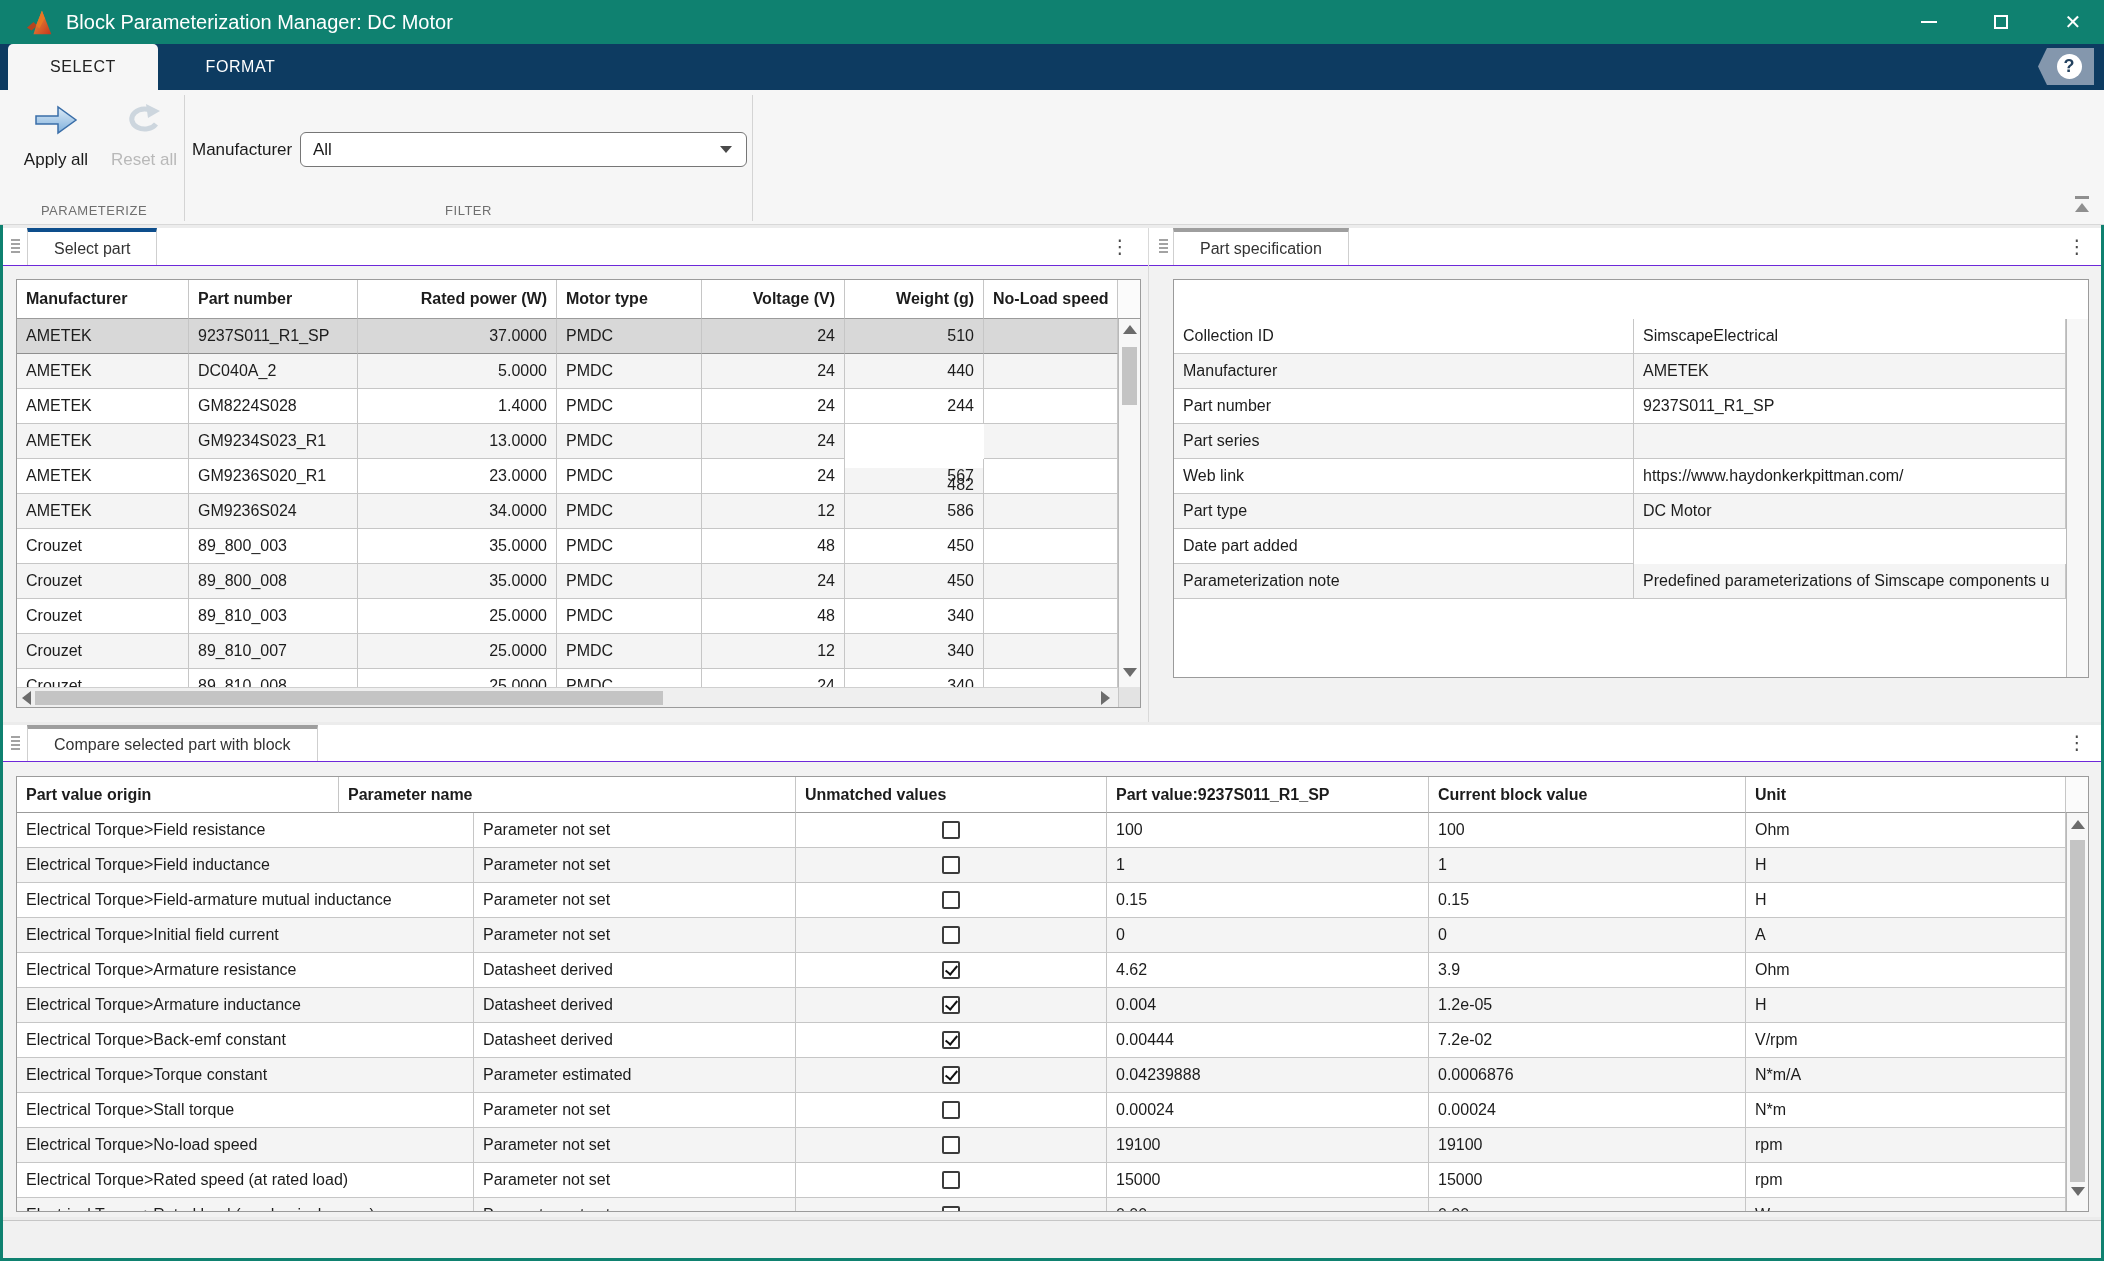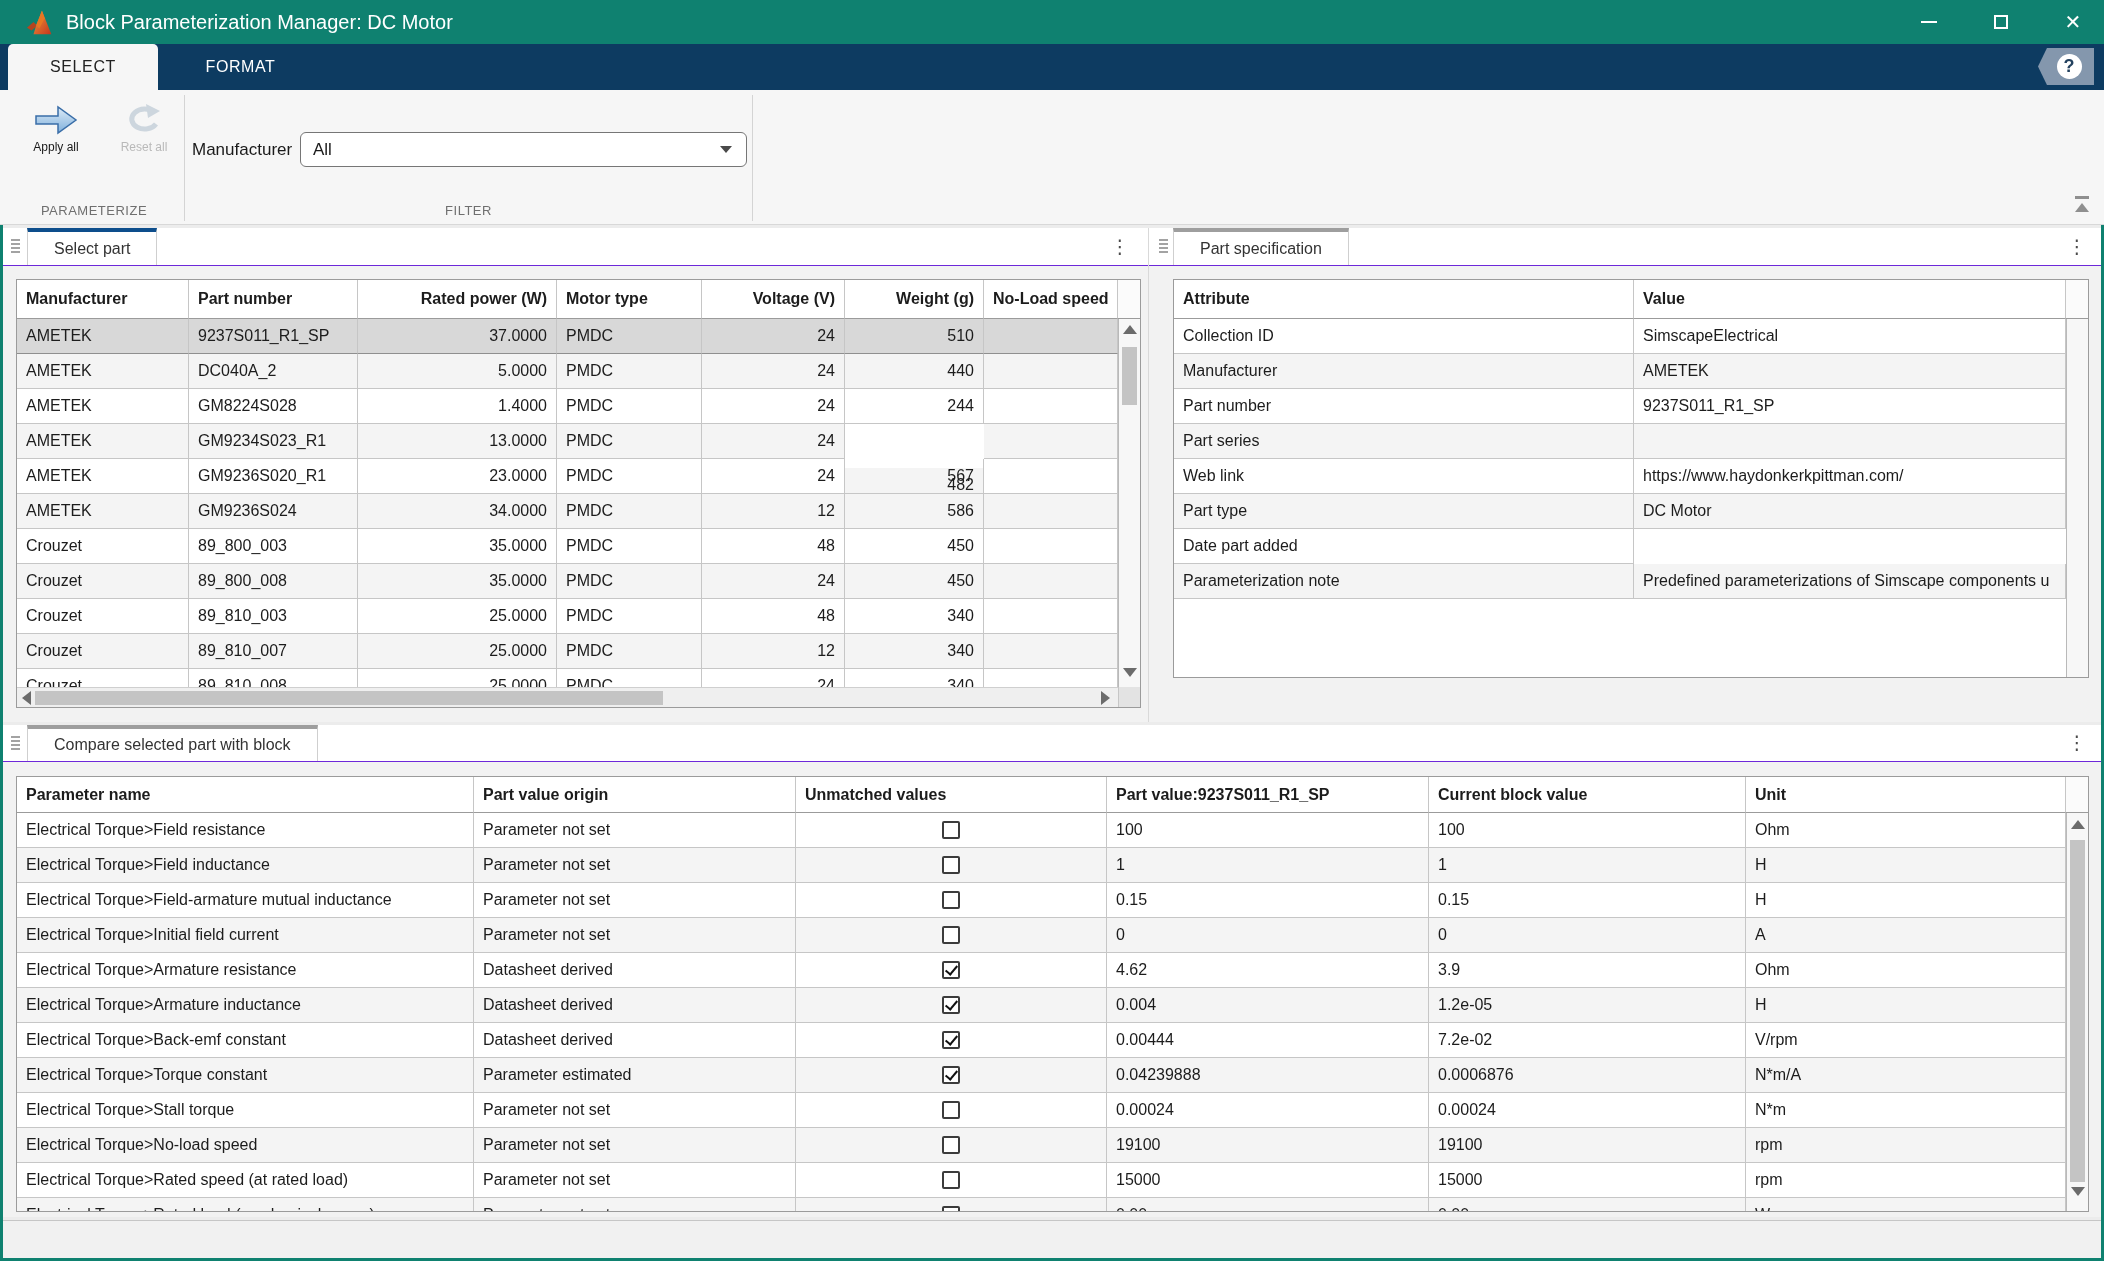--- a/index.html
+++ b/index.html
@@ -26,21 +26,21 @@
   #tab-select { left:8px; width:150px; }
   #tab-format { left:158px; width:165px; }
   #help-badge { position:absolute; right:10px; top:4px; width:56px; height:37px; background:#8497ad;
                 clip-path:polygon(16% 0,100% 0,100% 100%,16% 100%,0 50%); display:flex; align-items:center; justify-content:center; }
   #help-badge .qcirc { width:25px; height:25px; background:#fff; border-radius:50%; display:flex; align-items:center; justify-content:center;
                        color:#24425f; font-weight:bold; font-size:18px; margin-left:6px; }
 
   
   #toolbar { position:absolute; left:-3px; right:-3px; top:90px; height:135px; background:#f6f6f6; border-bottom:1px solid #d8d8d8; }
   .tool-btn { position:absolute; top:10px; width:88px; height:92px; display:flex; flex-direction:column; align-items:center; justify-content:flex-start; }
-  .tool-btn .lbl { font-size:12px; color:#1a1a1a; }
+  .tool-btn .lbl { font-size:17px; color:#1a1a1a; margin-top:10px; }
   .tool-btn.disabled .lbl { color:#b9b9b9; }
   .section-label { position:absolute; bottom:6px; font-size:13px; color:#6f6f6f; letter-spacing:0.5px; text-align:center; }
   .tool-sep { position:absolute; top:5px; bottom:3px; width:1px; background:#d4d4d4; }
   #mfr-label { position:absolute; left:192px; top:42px; height:35px; line-height:35px; font-size:17px; color:#1a1a1a; }
   #mfr-combo { position:absolute; left:300px; top:42px; width:447px; height:35px; background:#fff; border:1px solid #767676;
                border-radius:6px; display:flex; align-items:center; padding:0 12px; font-size:17px; color:#1a1a1a; }
   #mfr-combo .caret { position:absolute; right:14px; width:0; height:0; border-left:6px solid transparent; border-right:6px solid transparent; border-top:7px solid #4a4a4a; }
   #collapse-ribbon { position:absolute; right:12px; bottom:8px; width:20px; height:20px; }
   #collapse-ribbon .bar { width:14px; height:3px; background:#8f8f8f; margin:0 auto; }
   #collapse-ribbon .tri { width:0; height:0; margin:4px auto 0; border-left:7px solid transparent; border-right:7px solid transparent; border-bottom:9px solid #8f8f8f; }
@@ -309,25 +309,20 @@
         </div>
         <div class="hscroll" style="left: 0px; bottom: 0px; width: 1101px; height: 20px;">
           <div class="arrow ar-left" style="left: 5px; top: 3px;"></div>
           <div class="sb-thumb" style="left: 18px; top: 3px; width: 628px; height: 14px;"></div>
           <div class="arrow ar-right" style="right: 8px; top: 3px;"></div>
         </div>
         <div class="hcorner" style="left: 1101px; right: 0px; bottom: 0px; height: 20px;"></div>
       </div>
 
     <div class="tbl" id="spec-table" style="left:1170px; top:54px; width:916px; height:399px;">
-        <div class="trow thead" style="height: 39px;">
-          <div class="tcell" style="width: 460px; height: 39px;">Attribute</div>
-          <div class="tcell" style="width: 432px; height: 39px;">Value</div>
-          <div class="tcell" style="width: 22px; flex: 1 1 0%; height: 39px; background: rgb(251, 251, 251); border-right: none;"></div>
-        </div>
         <div class="rows-clip" style="left: 0px; top: 39px; width: 892px; height: 358px;">
           <div class="trow" style="height: 35px;">
             <div class="tcell" style="width: 460px; height: 35px;">Collection ID</div>
             <div class="tcell" style="width: 432px; height: 35px;">SimscapeElectrical</div>
           </div>
           <div class="trow stripe" style="height: 35px;">
             <div class="tcell" style="width: 460px; height: 35px;">Manufacturer</div>
             <div class="tcell" style="width: 432px; height: 35px;">AMETEK</div>
           </div>
           <div class="trow" style="height: 35px;">
@@ -365,22 +360,22 @@
           <i></i>
           <i></i>
         </div>
       <div class="doc-tab" style="left:24px;">Compare selected part with block</div>
       <div class="kebab" style="right:14px; top:6px;">⋮</div>
     </div>
     <div class="panel-body" style="left:0; top:537px; right:0; bottom:0;"></div>
 
     <div class="tbl" id="compare-table" style="left:13px; top:551px; width:2073px; height:436px;">
         <div class="trow thead" style="height: 36px;">
+          <div class="tcell" style="width: 322px; height: 36px;">Part value origin</div>
           <div class="tcell" style="width: 457px; height: 36px;">Parameter name</div>
-          <div class="tcell" style="width: 322px; height: 36px;">Part value origin</div>
           <div class="tcell" style="width: 311px; height: 36px;">Unmatched values</div>
           <div class="tcell" style="width: 322px; height: 36px;">Part value:9237S011_R1_SP</div>
           <div class="tcell" style="width: 317px; height: 36px;">Current block value</div>
           <div class="tcell" style="width: 320px; height: 36px;">Unit</div>
           <div class="tcell" style="width: 22px; flex: 1 1 0%; height: 36px; background: rgb(251, 251, 251); border-right: none;"></div>
         </div>
         <div class="rows-clip" style="left: 0px; top: 36px; width: 2049px; height: 398px;">
           <div class="trow" style="height: 35px;">
             <div class="tcell" style="width: 457px; height: 35px;">Electrical Torque&gt;Field resistance</div>
             <div class="tcell" style="width: 322px; height: 35px;">Parameter not set</div>

